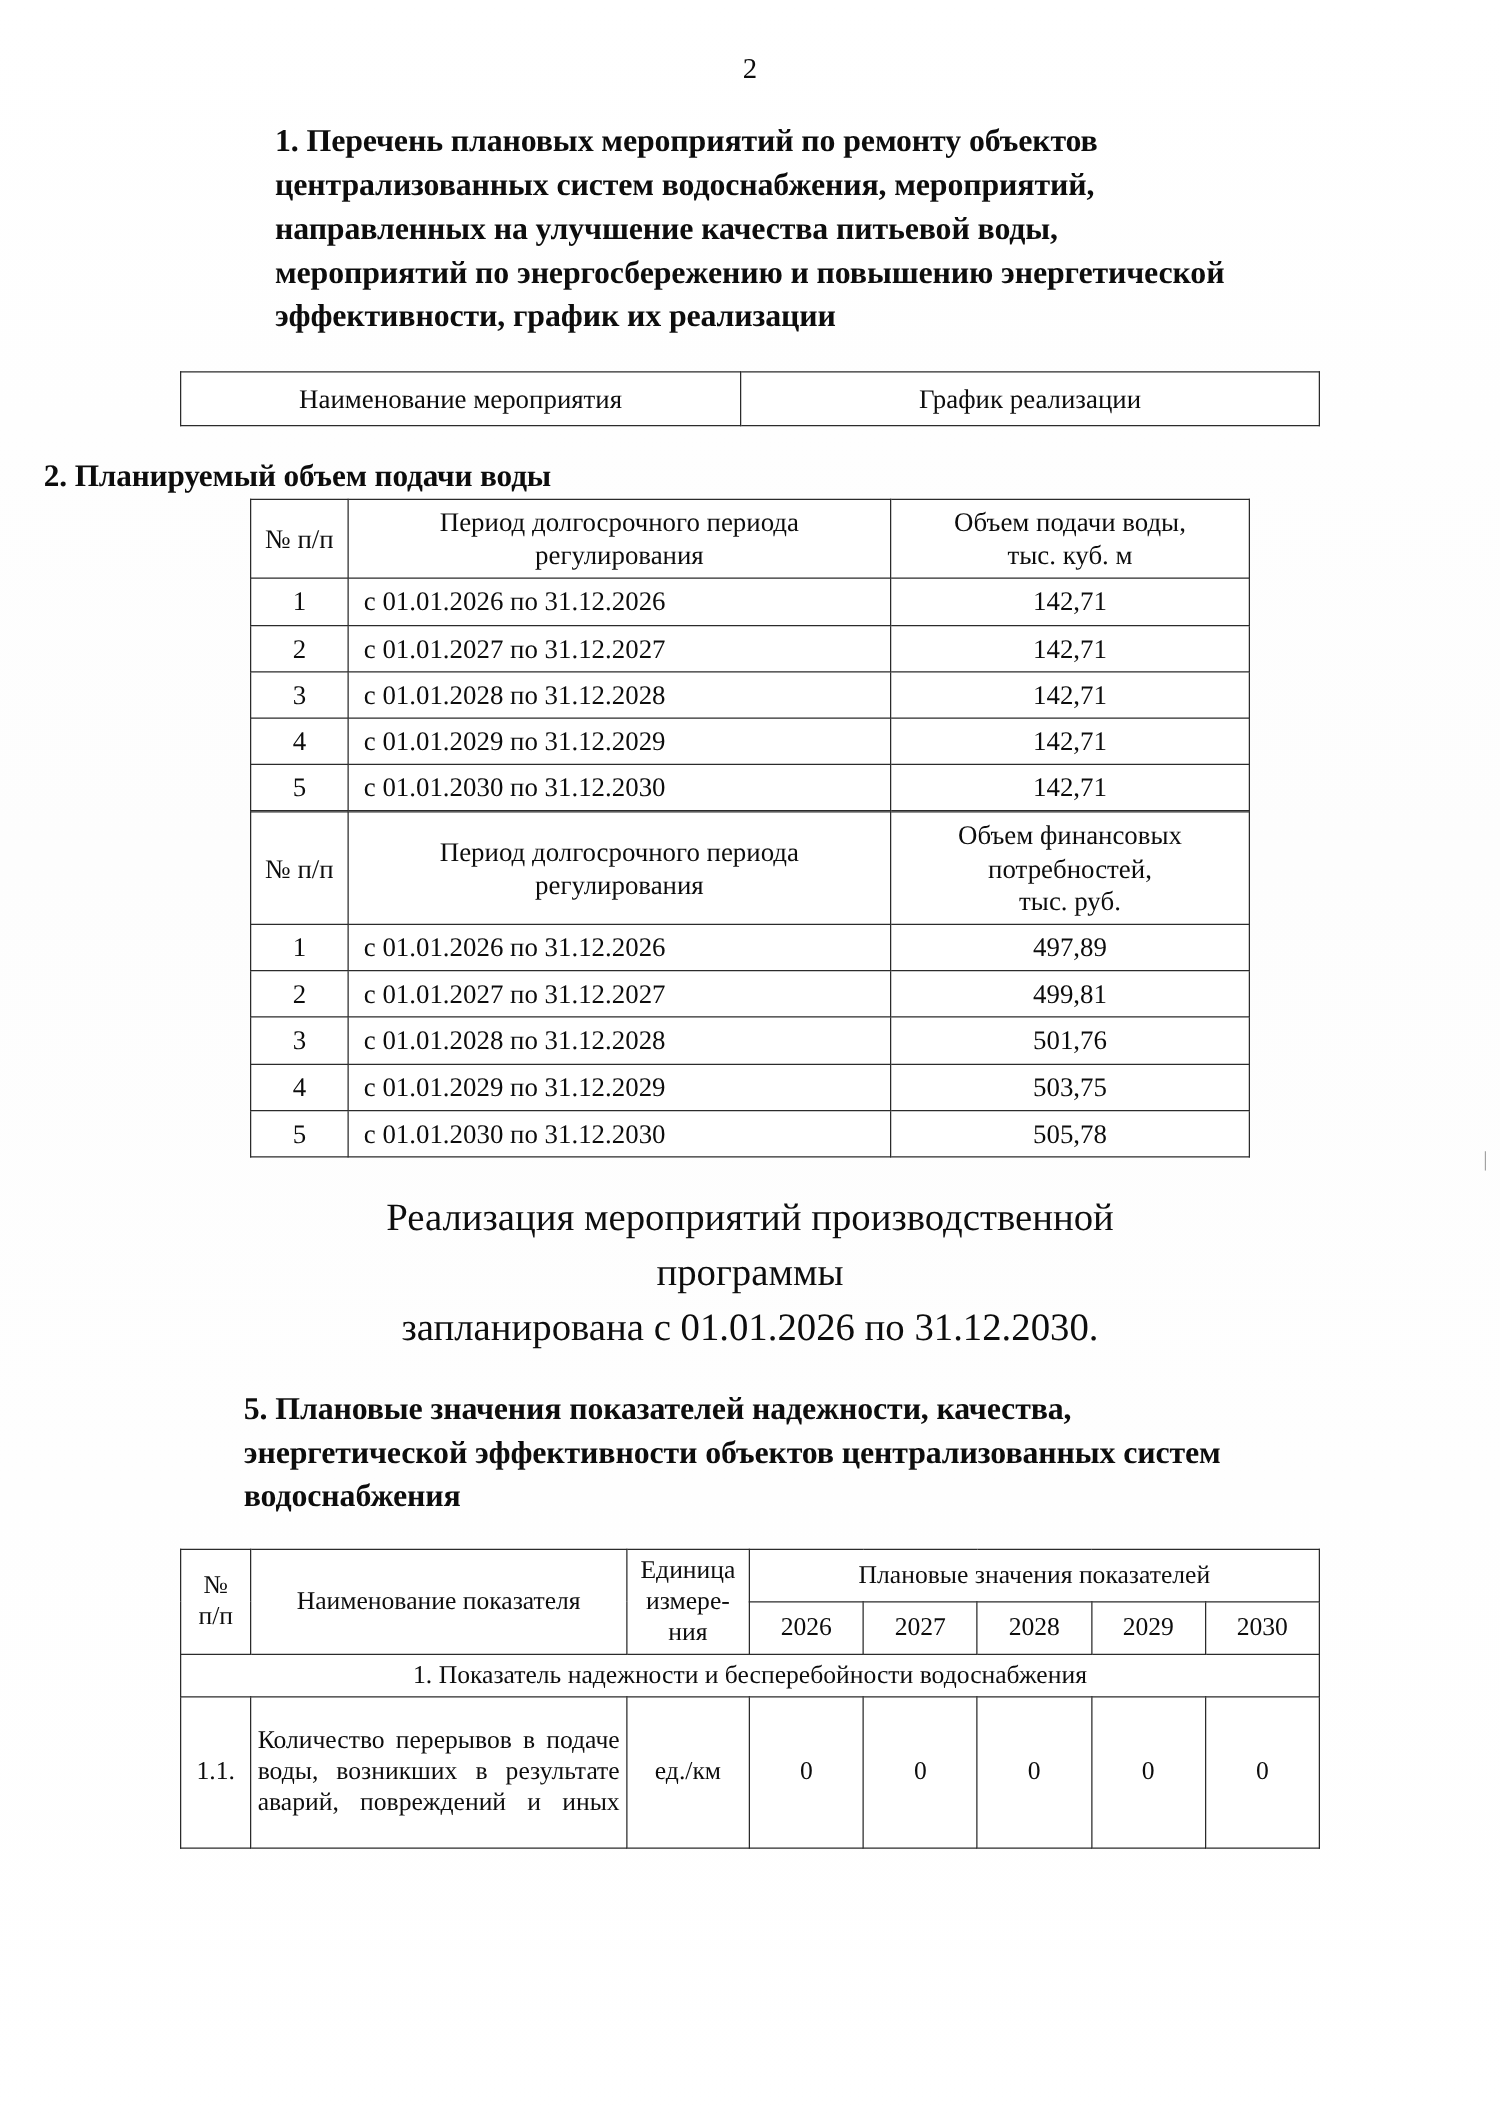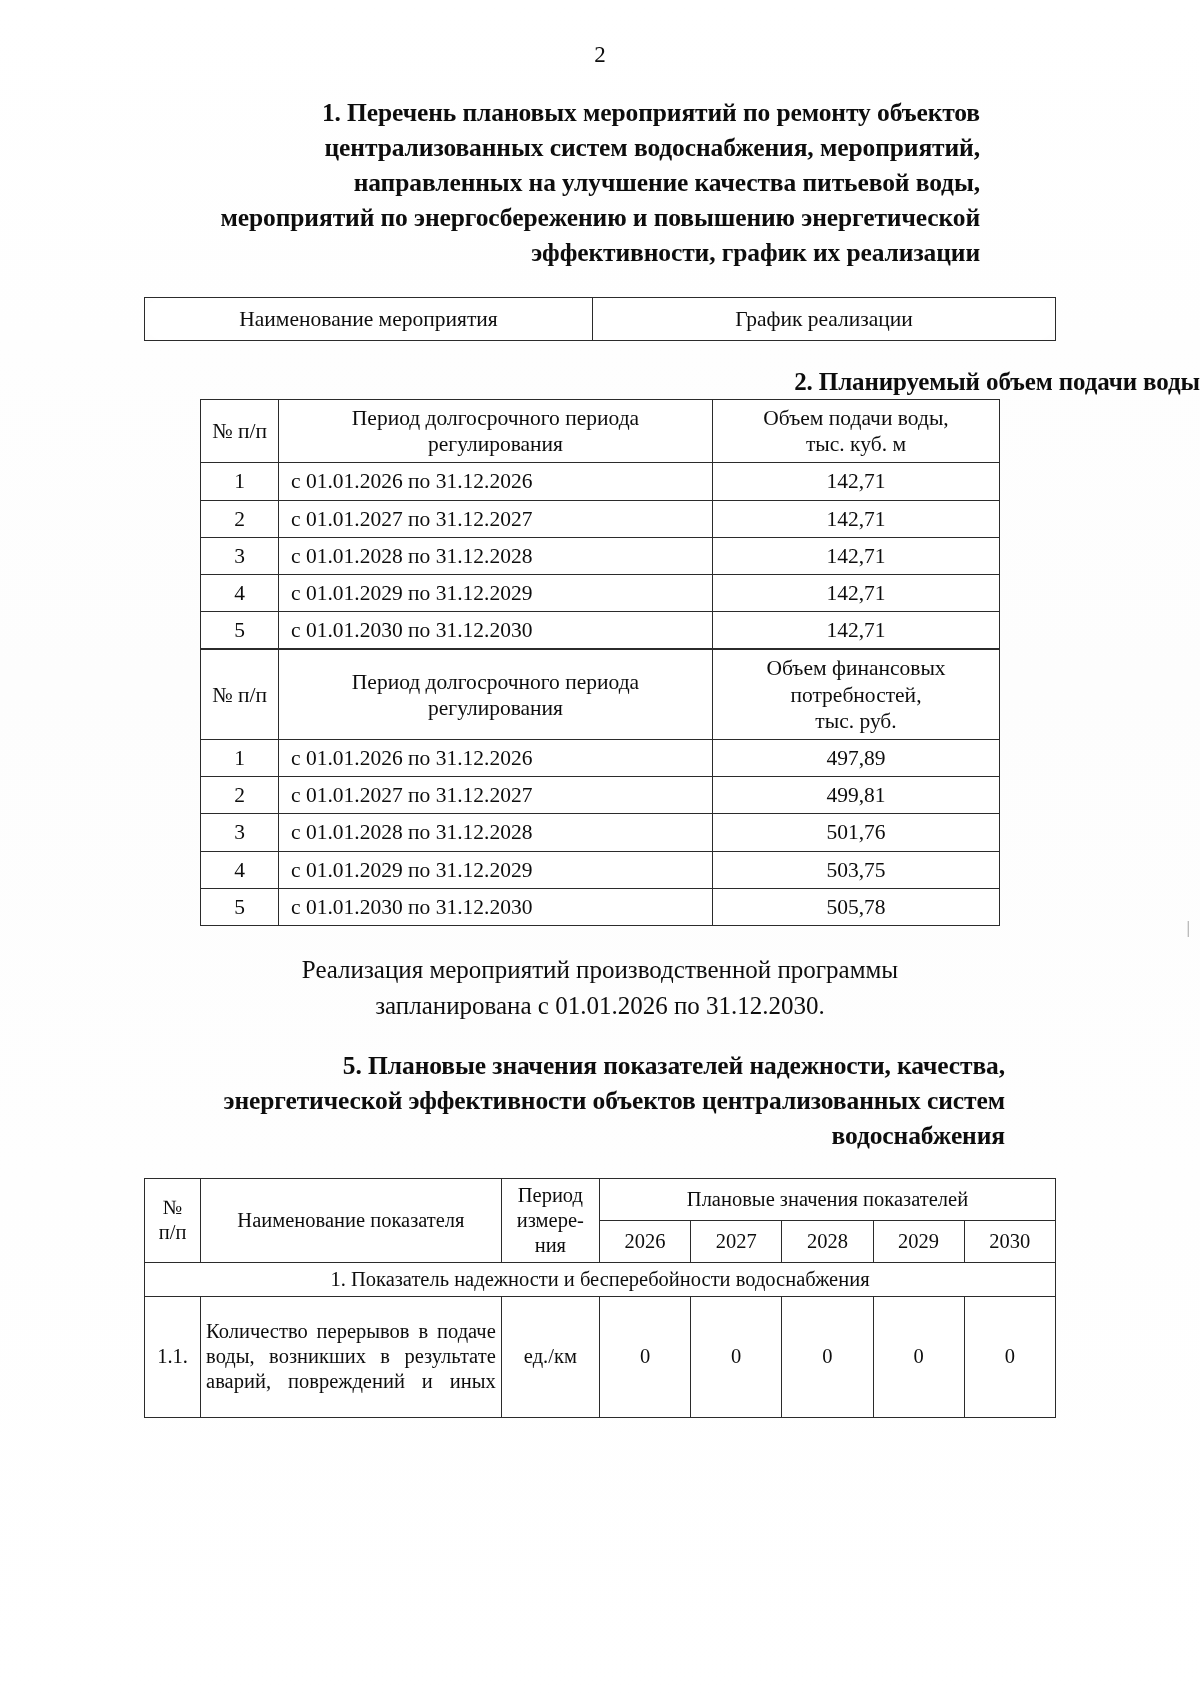--- a/index.html
+++ b/index.html
@@ -26,21 +26,21 @@
       linear-gradient(to bottom, #ffffff, #fdfdfd 40%, #ffffff);
   }
   .page-number {
     text-align: center;
     font-size: 23px;
     padding-top: 42px;
     letter-spacing: 0.2px;
   }
   .heading {
     font-weight: bold;
-    text-align: right;
+    text-align: left;
     font-size: 25.5px;
     line-height: 1.37;
     margin: 0 auto;
     letter-spacing: -0.1px;
   }
   .h-1 { width: 760px; margin-top: 28px; }
   .h-2 { margin-top: 24px; font-size: 25px; padding-left: 35px; }
   .h-3 { width: 790px; margin-top: 30px; }
   .h-4 { width: 880px; margin-top: 28px; font-size: 24.5px; }
   .h-5 { width: 810px; margin-top: 26px; }
@@ -71,21 +71,21 @@
   .t-periods { width: 800px; margin-top: 24px; }
   .t-periods .col-num { width: 78px; }
   .t-periods .col-per { width: 434px; }
   .t-periods td { height: 26px; }
   .t-periods .hdr { height: 58px; }
   .t-periods .period-cell { padding-left: 12px; }
 
   
   .para {
     text-align: center;
-    font-size: 25px;
+    font-size: 31px;
     line-height: 1.42;
     margin: 26px auto 0;
     width: 700px;
   }
 
   
   #table-indicators { width: 912px; margin-top: 24px; }
   #table-indicators td { font-size: 20.5px; padding: 4px 5px; }
   #table-indicators .col-np { width: 56px; }
   #table-indicators .col-name { width: 300px; }
@@ -250,21 +250,21 @@
         <col class="col-year">
     </colgroup>
     <tbody>
       <tr>
         <td rowspan="2" class="t-center">
           <div>№</div>
           <div>п/п</div>
         </td>
         <td rowspan="2" class="t-center">Наименование показателя</td>
         <td rowspan="2" class="t-center">
-          <div>Период</div>
+          <div>Единица</div>
           <div>измере-</div>
           <div>ния</div>
         </td>
         <td colspan="5" class="t-center">Плановые значения показателей</td>
       </tr>
       <tr>
         <td class="t-center">2026</td>
         <td class="t-center">2027</td>
         <td class="t-center">2028</td>
         <td class="t-center">2029</td>

